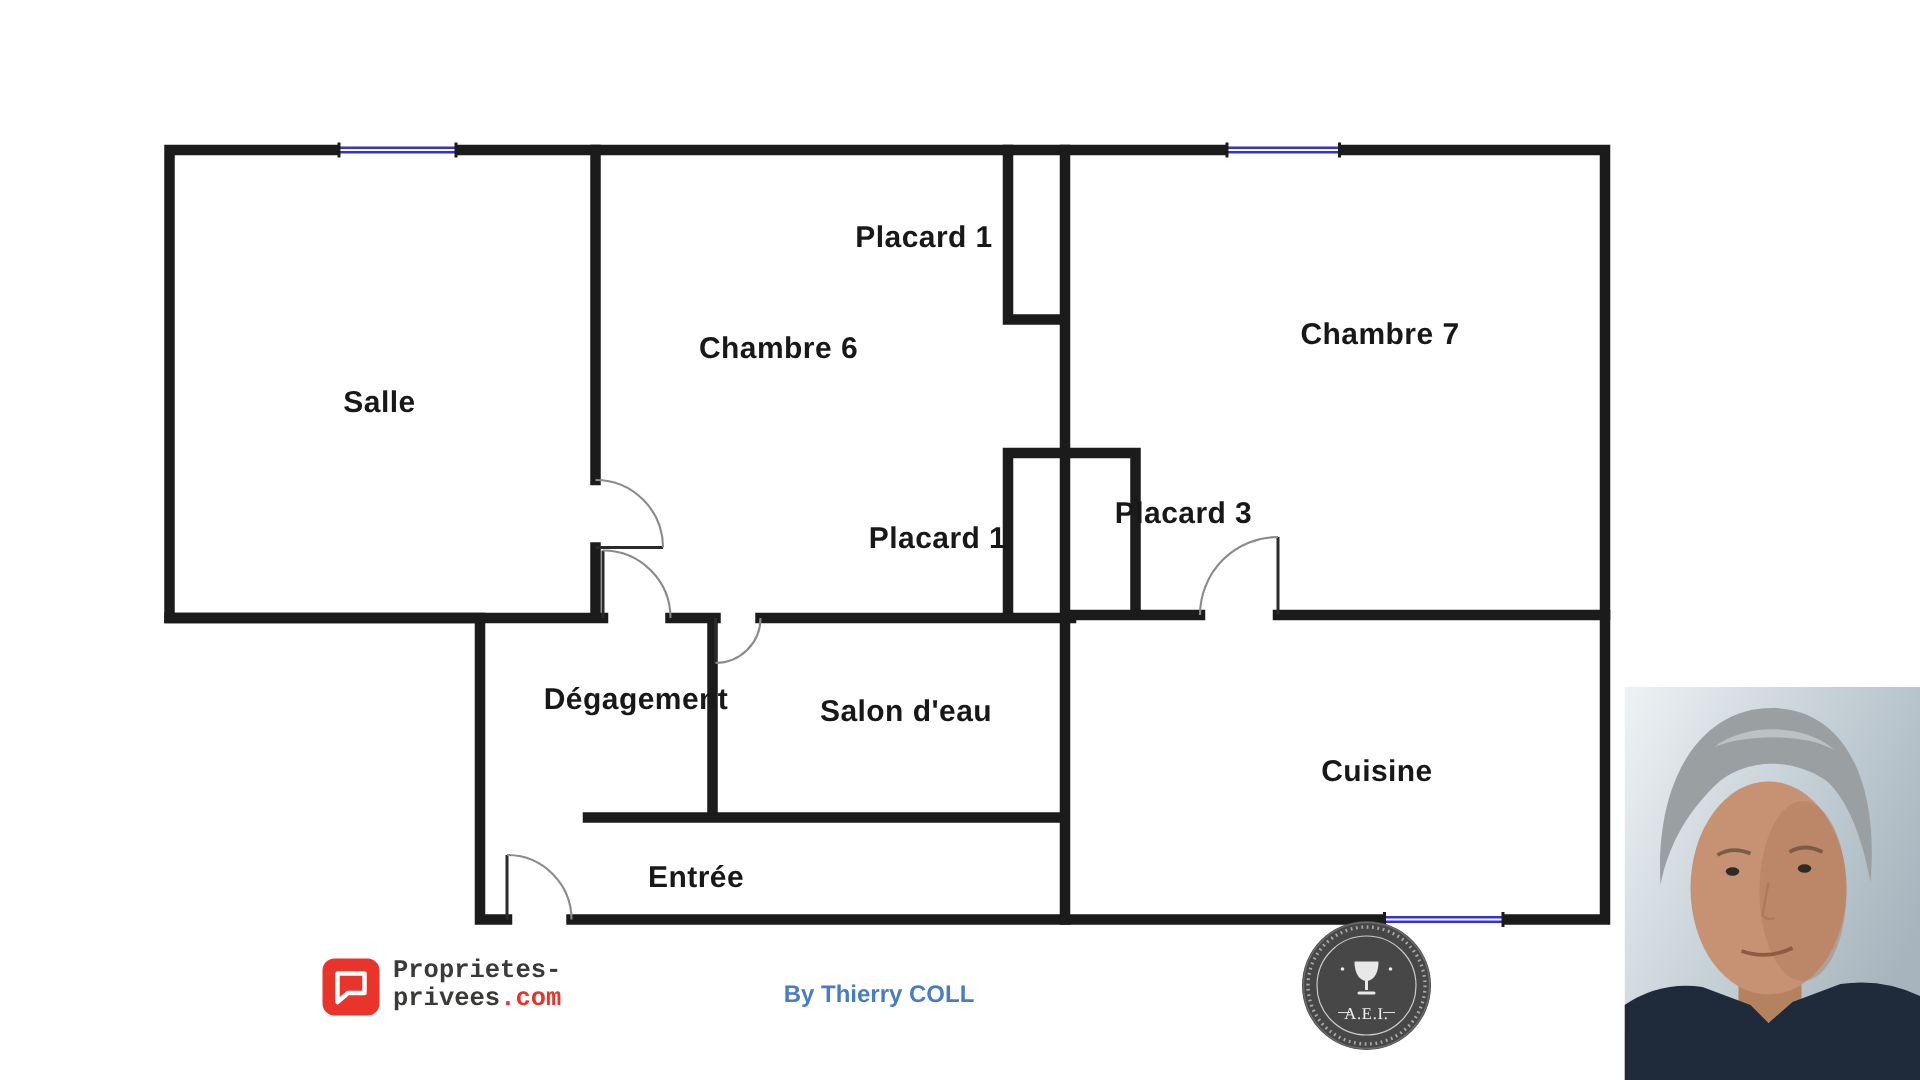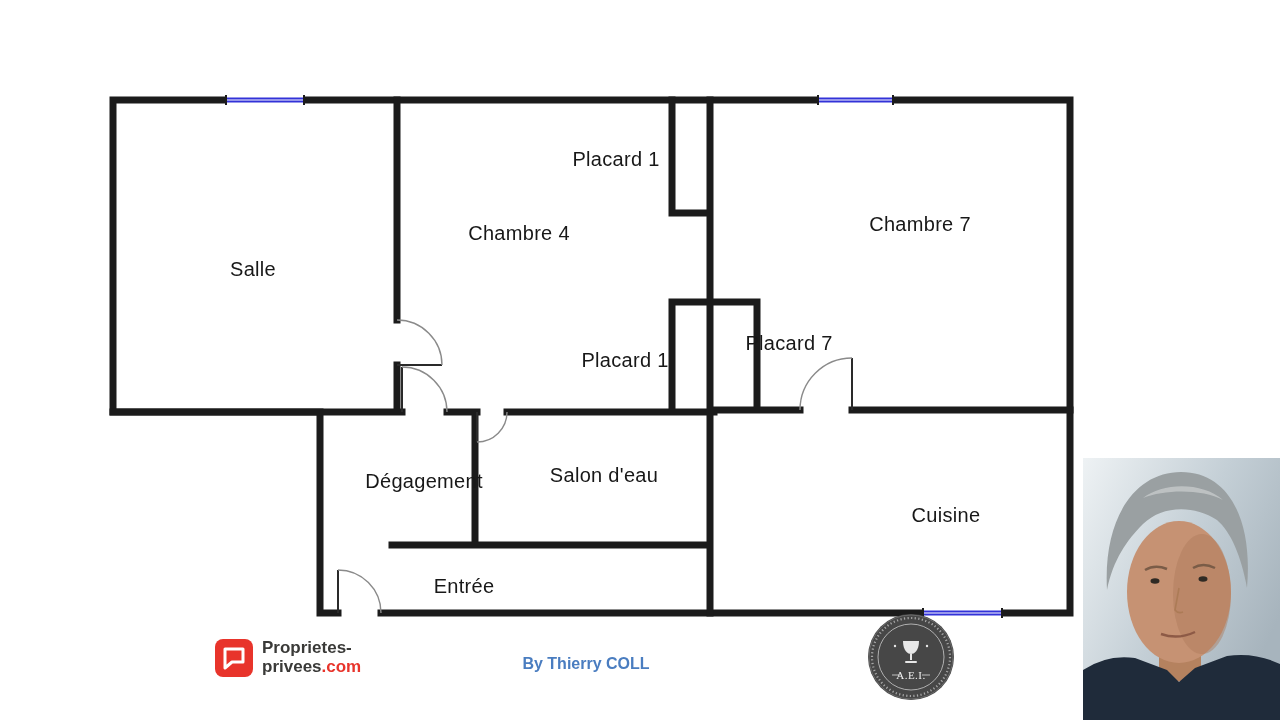--- a/index.html
+++ b/index.html
@@ -5,23 +5,23 @@
   html,body{margin:0;padding:0;background:#fff;}
   .stage{position:relative;width:1280px;height:720px;background:#fff;overflow:hidden;
          font-family:"Liberation Sans",sans-serif;}
   .plan-svg{position:absolute;left:0;top:0;}
   .wall{stroke:var(--wall,#1b1b1b);stroke-width:7;fill:none;stroke-linecap:square;}
   .leaf{stroke:#2a2a2a;stroke-width:2;fill:none;}
   .arc{stroke:#8a8a8a;stroke-width:1.4;fill:none;}
   .wingap{fill:#ffffff;}
   .winline{stroke:var(--window_blue,#3232d8);stroke-width:1.8;fill:none;}
   .wintick{stroke:var(--wall,#1b1b1b);stroke-width:2;}
-  .room-label{position:absolute;transform:translate(-50%,-50%);font-weight:400;font-size:20px;
+  .room-label{position:absolute;transform:translate(-50%,-50%);font-weight:700;font-size:20px;
               color:#181818;white-space:nowrap;letter-spacing:.3px;}
-  .brand{position:absolute;left:214px;top:638px;display:flex;gap:8px;align-items:center;}
+  .brand{position:absolute;left:214px;top:638px;display:flex;gap:8px;align-items:center;font-family:Liberation Mono, monospace;}
   .brand-text{font-weight:700;font-size:17px;line-height:1.1;color:#3a3a38;}
   .brand-text .red{color:var(--brand_red,#e8342b);}
   .credit{position:absolute;left:586px;top:664px;transform:translate(-50%,-50%);
           font-weight:700;font-size:16px;color:var(--credit_blue,#4a7dc0);white-space:nowrap;}
   .badge{position:absolute;left:866px;top:612px;width:90px;height:90px;}
   .badge-label{font-family:"Liberation Serif",serif;font-size:11px;fill:#f0f0f0;
                letter-spacing:.5px;text-anchor:middle;}
   .photo{position:absolute;left:1083px;top:458px;width:197px;height:262px;}
 </style>
 </head>
@@ -67,28 +67,28 @@
       </g>
       <g>
         <rect class="wingap" x="923" y="609" width="79" height="8"></rect>
         <path class="winline" d="M923,611.5 H1002 M923,614.5 H1002"></path>
         <path class="wintick" d="M923,608 V618 M1002,608 V618"></path>
       </g>
     </g>
   </svg>
 
   <div class="room-label" style="left:253px;top:269px">Salle</div>
-  <div class="room-label" style="left:519px;top:233px">Chambre 4</div>
+  <div class="room-label" style="left:519px;top:233px">Chambre 6</div>
   <div class="room-label" style="left:920px;top:224px">Chambre 7</div>
   <div class="room-label" style="left:616px;top:159px">Placard 1</div>
   <div class="room-label" style="left:625px;top:360px">Placard 1</div>
-  <div class="room-label" style="left:789px;top:343px">Placard 7</div>
-  <div class="room-label" style="left:424px;top:481px">Dégagement</div>
+  <div class="room-label" style="left:789px;top:343px">Placard 3</div>
+  <div class="room-label" style="left:424px;top:467px">Dégagement</div>
   <div class="room-label" style="left:604px;top:475px">Salon d'eau</div>
-  <div class="room-label" style="left:946px;top:515px">Cuisine</div>
+  <div class="room-label" style="left:918px;top:515px">Cuisine</div>
   <div class="room-label" style="left:464px;top:586px">Entrée</div>
 
   <div class="brand">
     <svg width="40" height="40" viewBox="0 0 40 40">
       <rect x="1" y="1" width="38" height="38" rx="8" fill="#e8342b"></rect>
       <path d="M11,11 h18 v13 h-11 l-7,6 Z" fill="none" stroke="#ffffff" stroke-width="3" stroke-linejoin="round"></path>
     </svg>
     <div class="brand-text">
       <div><span>Proprietes-</span></div>
       <div><span>privees</span><span class="red">.com</span></div>

